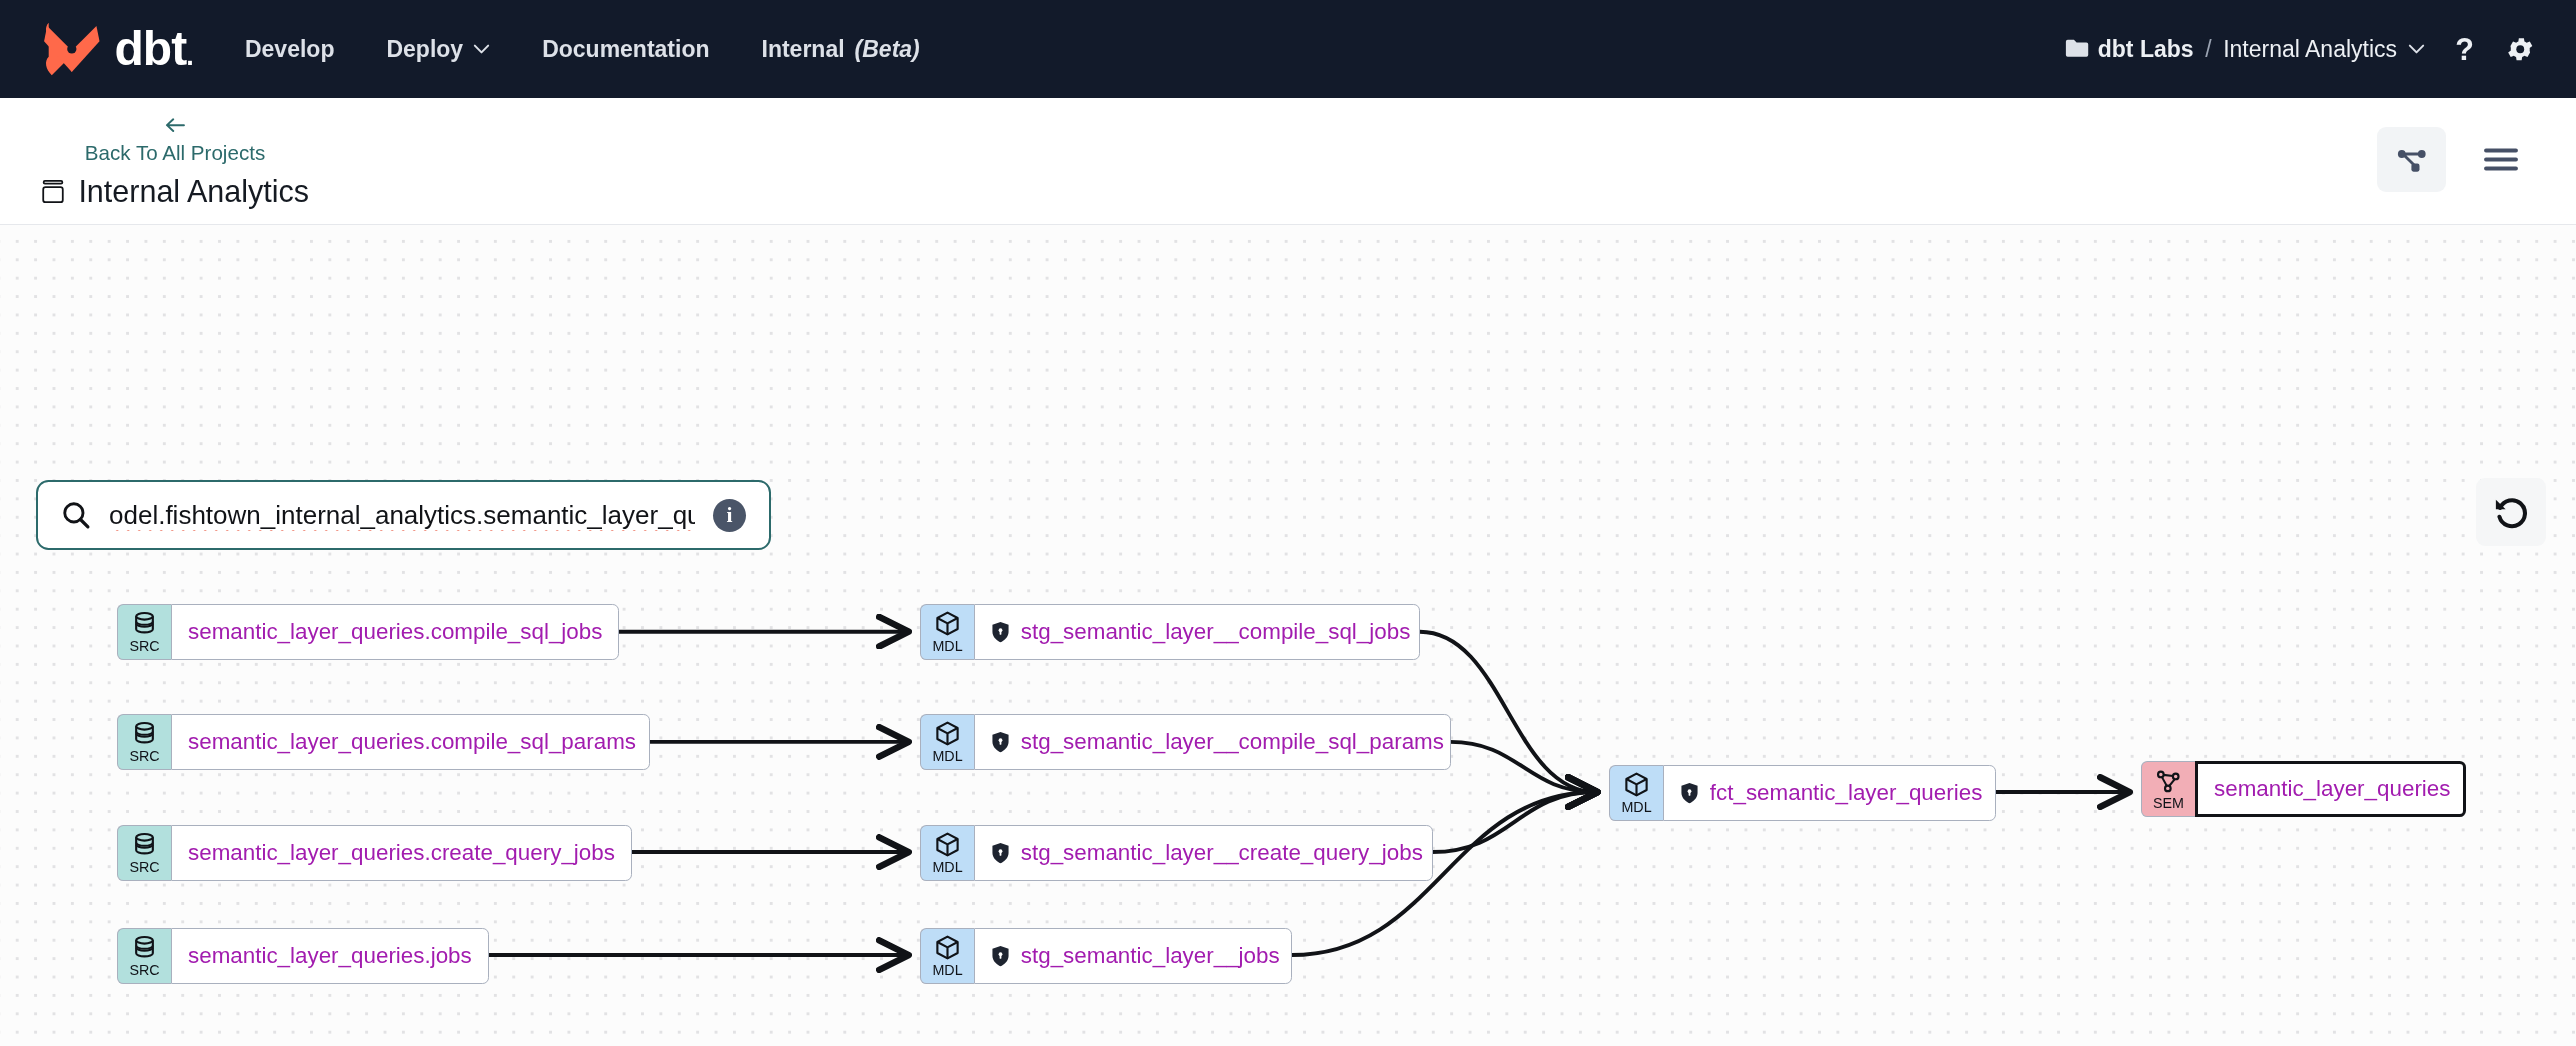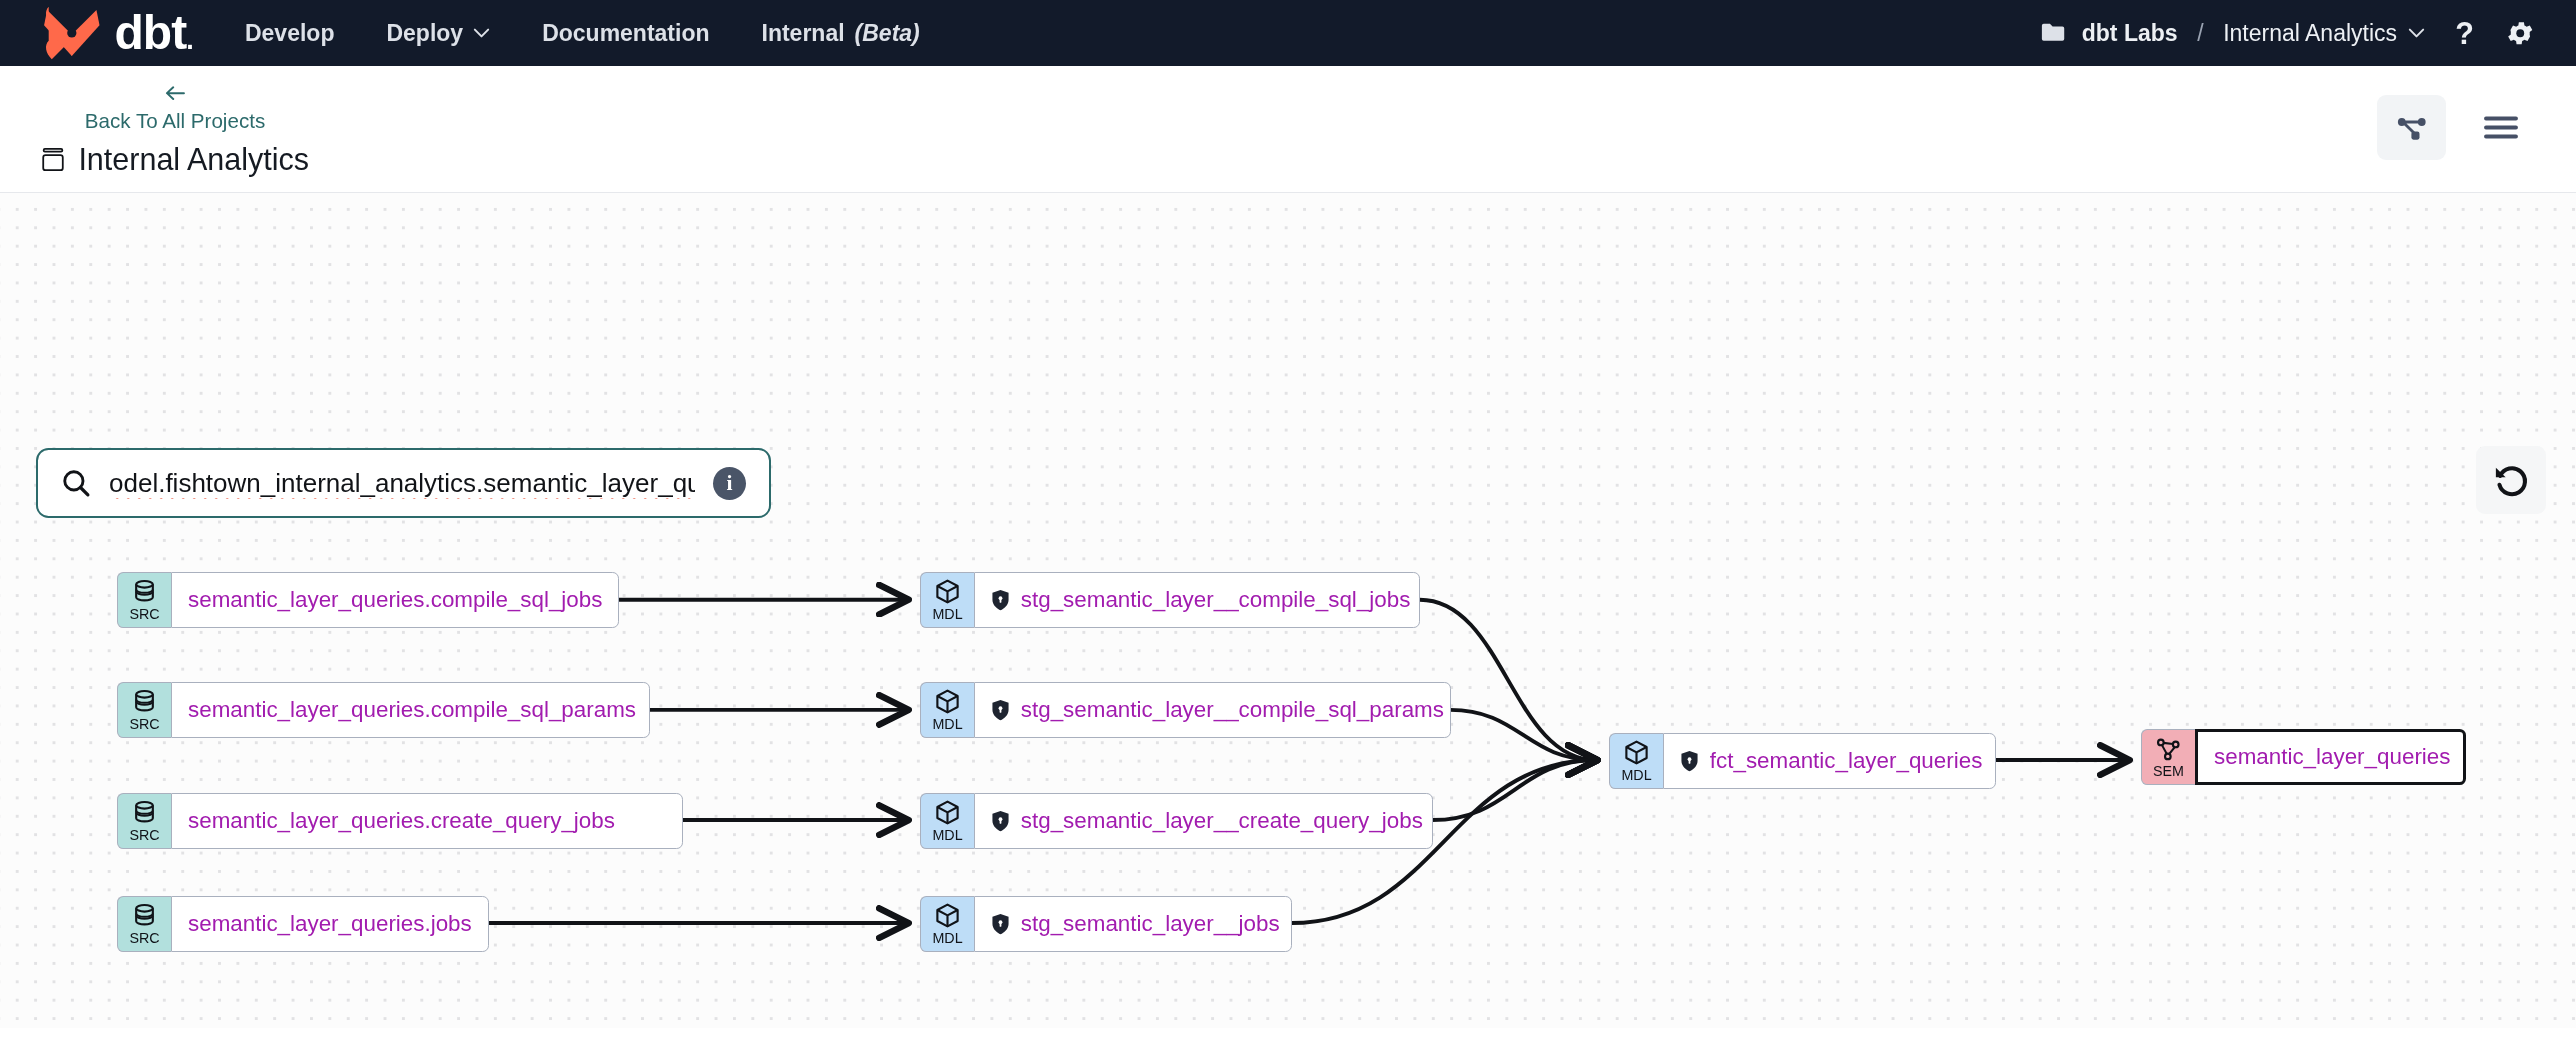--- a/index.html
+++ b/index.html
@@ -7,21 +7,21 @@
   html, body {
     width: 2576px;
     height: 1047px;
     overflow: hidden;
     font-family: "Liberation Sans", sans-serif;
     background: #ffffff;
   }
 
   
   .topnav {
-    height: 66px;
+    height: 98px;
     background: #121A2A;
     display: flex;
     align-items: center;
     padding: 0 41px;
     position: relative;
     justify-content: space-between;
   }
   .brand { display: flex; align-items: center; gap: 0; margin-right: 52px; }
   .brand-logo { width: 77px; height: 56px; flex: none; }
   .brand-word {
@@ -50,21 +50,21 @@
     width: 17px; height: 10px; flex: none;
   }
 
   .nav-right {
     margin-left: auto;
     display: flex;
     align-items: center;
     gap: 30.5px;
   }
   .account-crumb {
-    display: flex; align-items: center; gap: 16px;
+    display: flex; align-items: center; gap: 8px;
     color: #DDE1E8; font-size: 23px;
   }
   .folder-icon { width: 25px; height: 21.5px; flex: none; }
   .account-org { font-weight: 700; color: #EDF0F4; }
   .crumb-sep { color: #9AA3B2; font-weight: 400; margin: 0 3.6px; }
   .account-proj { font-weight: 400; color: #EDF0F4; display: flex; align-items: center; gap: 10.8px; cursor: pointer; }
   .icon-btn-dark {
     color: #EDF0F4; cursor: pointer; display: flex; align-items: center; justify-content: center;
   }
   .help-glyph { font-size: 30.5px; font-weight: 700; line-height: 1; }
@@ -383,21 +383,21 @@
         <div class="node type-src" style="left: 117px; top: 600px;">
           <div class="node-badge">
             <svg width="27" height="27" viewBox="0 0 24 24">
               <ellipse cx="12" cy="5.6" rx="7.4" ry="2.9" fill="none" stroke="#101318" stroke-width="1.9"></ellipse>
               <path d="M4.6 5.6 V12 c0 1.6 3.3 2.9 7.4 2.9 s7.4-1.3 7.4-2.9 V5.6" fill="none" stroke="#101318" stroke-width="1.9"></path>
               <path d="M4.6 10.2 c0 1.6 3.3 2.9 7.4 2.9 s7.4-1.3 7.4-2.9" fill="none" stroke="#101318" stroke-width="1.7"></path>
               <path d="M4.6 12 V17 c0 1.6 3.3 2.9 7.4 2.9 s7.4-1.3 7.4-2.9 V12" fill="none" stroke="#101318" stroke-width="1.9"></path>
             </svg>
             <span class="badge-label">SRC</span>
           </div>
-          <div class="node-body" style="width: 512px;">
+          <div class="node-body" style="width: 461px;">
             <span class="node-label">semantic_layer_queries.create_query_jobs</span>
           </div>
         </div>
         <div class="node type-src" style="left: 117px; top: 703px;">
           <div class="node-badge">
             <svg width="27" height="27" viewBox="0 0 24 24">
               <ellipse cx="12" cy="5.6" rx="7.4" ry="2.9" fill="none" stroke="#101318" stroke-width="1.9"></ellipse>
               <path d="M4.6 5.6 V12 c0 1.6 3.3 2.9 7.4 2.9 s7.4-1.3 7.4-2.9 V5.6" fill="none" stroke="#101318" stroke-width="1.9"></path>
               <path d="M4.6 10.2 c0 1.6 3.3 2.9 7.4 2.9 s7.4-1.3 7.4-2.9" fill="none" stroke="#101318" stroke-width="1.7"></path>
               <path d="M4.6 12 V17 c0 1.6 3.3 2.9 7.4 2.9 s7.4-1.3 7.4-2.9 V12" fill="none" stroke="#101318" stroke-width="1.9"></path>

